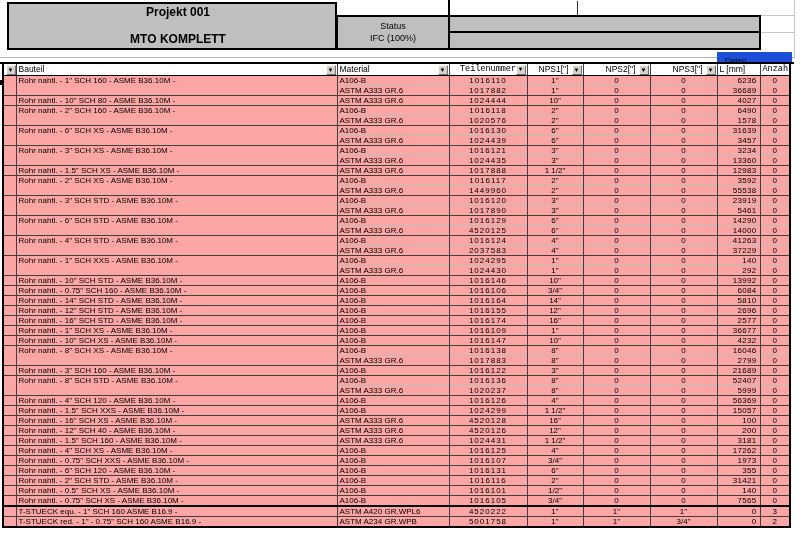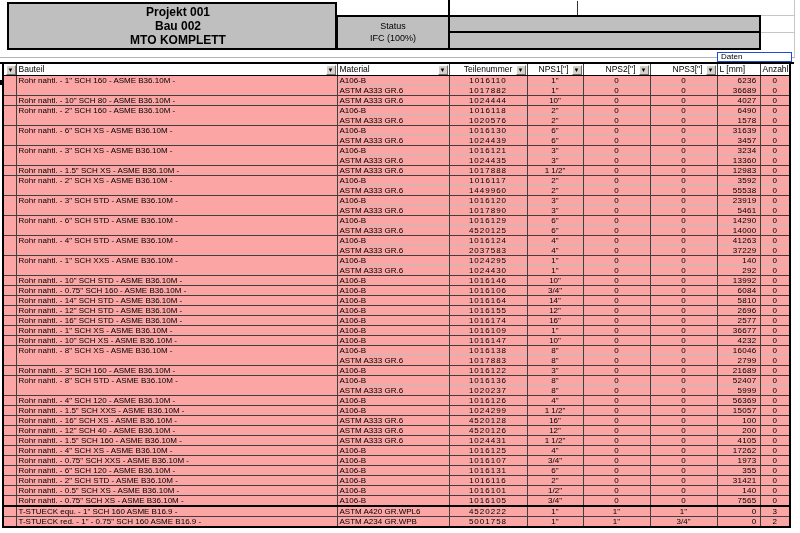--- a/index.html
+++ b/index.html
@@ -31,21 +31,21 @@
   }
   .right-gray .divider { position:absolute; left:0; right:0; top:14px; height:2px; background:#000; }
 
   .vline { background:#000; width:2px; }
   .hline-light { background:#b4b4b4; height:1px; }
   .hline-thick { background:#000; height:2px; }
   .gl { background:#c6c6c6; }
 
   .daten-cell {
     left:717px; top:52px; width:75px; height:10px;
-    background:#fff; border:1px solid #1d4ed8;
+    background:#fff; border:5px solid #1d4ed8;
     font-size:8px; line-height:8px; padding-left:3px;
   }
 
   
   .table-wrap {
     left:2px; top:64px; width:789px;
     border-left:2px solid #000; border-right:2px solid #000; border-bottom:2px solid #000;
     background:#fca5a5;
   }
   table { border-collapse:collapse; table-layout:fixed; width:785px; }
@@ -64,35 +64,34 @@
   tr.gs td { border-top:1px solid #3f3f3f; }
   tr.gc td { border-top:1px solid #bdbdbd; }
   tr.gc td.c0, tr.gc td.cb { border-top-style:hidden; }
   tr.tt td { border-top:2px solid #000 !important; }
   .al { text-align:left; }
   .ac { text-align:center; }
   .ar { text-align:right; }
   td.sp { letter-spacing:1px; }
   td.ar { letter-spacing:0.3px; padding-right:3px;padding-left:13px; }
   th.thr { text-align:right; padding-right:14px; }
-  th.thc { text-align:center; }
+  th.thc { text-align:center;font-family:Liberation Mono, monospace; }
   .dd {
     position:absolute; right:1px; top:1px; width:10px; height:10px;
     background:#d6d2ca; border:1px solid; border-color:#fff #6f6f6f #6f6f6f #fff;
     font-size:6px; line-height:8px; text-align:center; color:#000;
   }
   .c0h .dd { right:0px; }
   .mark { left:0; top:80px; width:2px; height:5px; background:#000; }
 </style>
 </head>
 <body>
 
 <div class="abs project-box">
   <div>Projekt 001</div>
-  <div>Bau 002</div>
   <div>MTO KOMPLETT</div>
 </div>
 
 <div class="abs vline" style="left:448px; top:0; height:16px;"></div>
 <div class="abs" style="left:577px; top:1px; width:1px; height:14px; background:#333;"></div>
 
 <div class="abs status-box">
   <div>Status</div>
   <div>IFC (100%)</div>
 </div>
@@ -538,21 +537,21 @@
           <td class="ac">0</td>
         </tr>
         <tr class="gs">
           <td class="c0"></td>
           <td class="al cb">Rohr nahtl. - 1.5" SCH 160 - ASME B36.10M -</td>
           <td class="al">ASTM A333 GR.6</td>
           <td class="ac sp">1024431</td>
           <td class="ac">1 1/2"</td>
           <td class="ac">0</td>
           <td class="ac">0</td>
-          <td class="ar">4105</td>
+          <td class="ar">3181</td>
           <td class="ac">0</td>
         </tr>
         <tr class="gs">
           <td class="c0"></td>
           <td class="al cb">Rohr nahtl. - 4" SCH XS - ASME B36.10M -</td>
           <td class="al">A106-B</td>
           <td class="ac sp">1016125</td>
           <td class="ac">4"</td>
           <td class="ac">0</td>
           <td class="ac">0</td>

